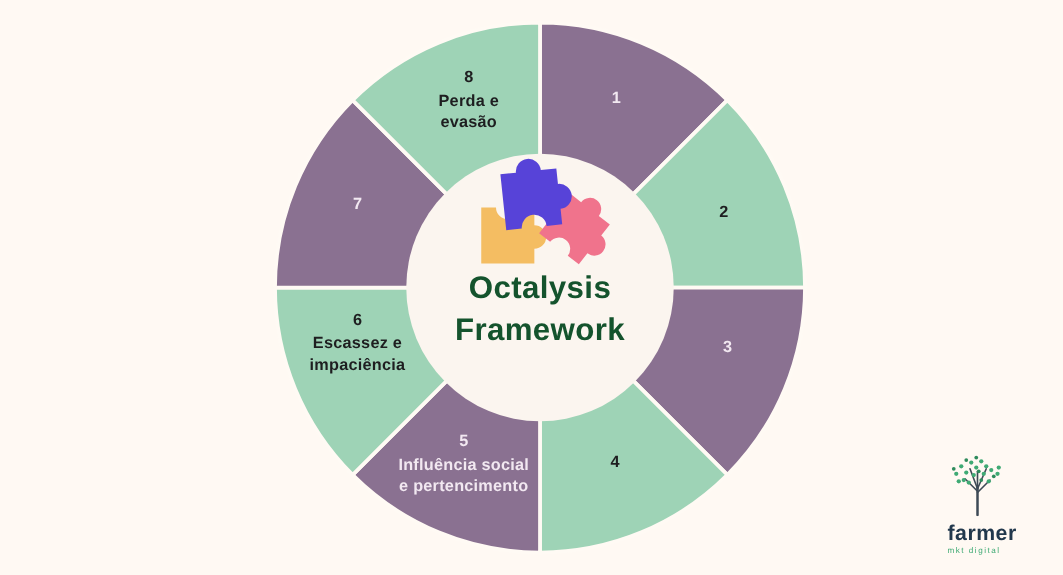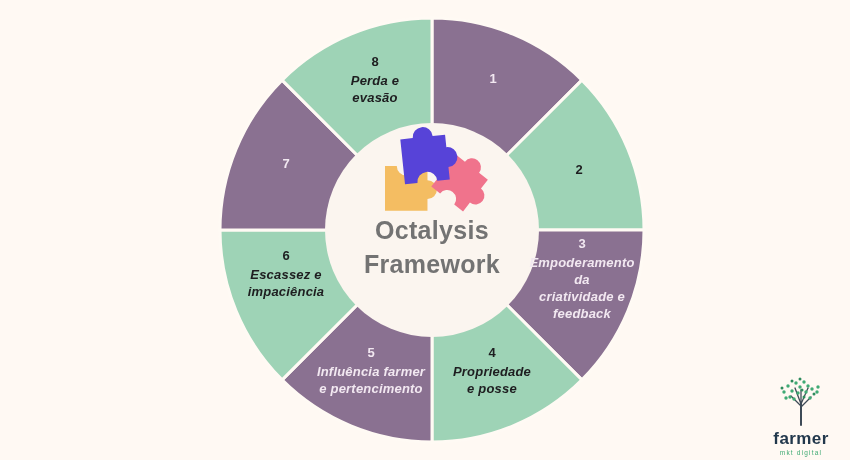--- a/index.html
+++ b/index.html
@@ -9,30 +9,30 @@
     background:#FFF9F3;
   }
   .stage{position:relative;width:850px;height:460px;background:#FFF9F3;}
   .wheel-svg{position:absolute;left:0;top:0;}
   .seg-label{
     position:absolute;transform:translate(-50%,-50%);
     width:170px;text-align:center;font-weight:bold;
     font-size:13px;line-height:1.3;pointer-events:none;
   }
   .seg-num{display:block;font-size:13px;margin-bottom:2px;font-weight:bold;}
-  .seg-text{display:block;white-space:pre-line;letter-spacing:.2px;font-style:italic;}
+  .seg-text{display:block;white-space:pre-line;letter-spacing:.2px;}
   .on-green{color:#1E1E20;}
   .on-purple{color:#F2E8F1;}
   .wheel-title{
     position:absolute;left:432px;top:248px;transform:translate(-50%,-50%);
-    font-size:25px;font-weight:bold;color:#737373;text-align:center;
+    font-size:25px;font-weight:bold;color:#14532d;text-align:center;
     white-space:pre-line;line-height:1.35;letter-spacing:.3px;
   }
   .logo{
-    position:absolute;right:6px;bottom:4px;width:86px;text-align:center;
+    position:absolute;right:6px;bottom:16px;width:86px;
   }
   .logo-name{
     font-size:17px;font-weight:bold;color:#22384C;letter-spacing:.4px;line-height:1.05;
   }
   .logo-tagline{
     font-size:6.5px;color:#3FAA74;letter-spacing:1.2px;margin-top:1px;
   }
 </style>
 </head>
 <body>
@@ -62,33 +62,27 @@
   </svg>
 
   <div class="seg-label on-purple" style="left:493px;top:80px">
     <span class="seg-num">1</span>
   </div>
   <div class="seg-label on-green" style="left:579px;top:171px">
     <span class="seg-num">2</span>
   </div>
   <div class="seg-label on-purple" style="left:582px;top:279px">
     <span class="seg-num">3</span>
-    <span class="seg-text">Empoderamento
-da
-criatividade e
-feedback</span>
   </div>
   <div class="seg-label on-green" style="left:492px;top:371px">
     <span class="seg-num">4</span>
-    <span class="seg-text">Propriedade
-e posse</span>
   </div>
   <div class="seg-label on-purple" style="left:371px;top:371px">
     <span class="seg-num">5</span>
-    <span class="seg-text">Influência farmer
+    <span class="seg-text">Influência social
 e pertencimento</span>
   </div>
   <div class="seg-label on-green" style="left:286px;top:274px">
     <span class="seg-num">6</span>
     <span class="seg-text">Escassez e
 impaciência</span>
   </div>
   <div class="seg-label on-purple" style="left:286px;top:165px">
     <span class="seg-num">7</span>
   </div>

